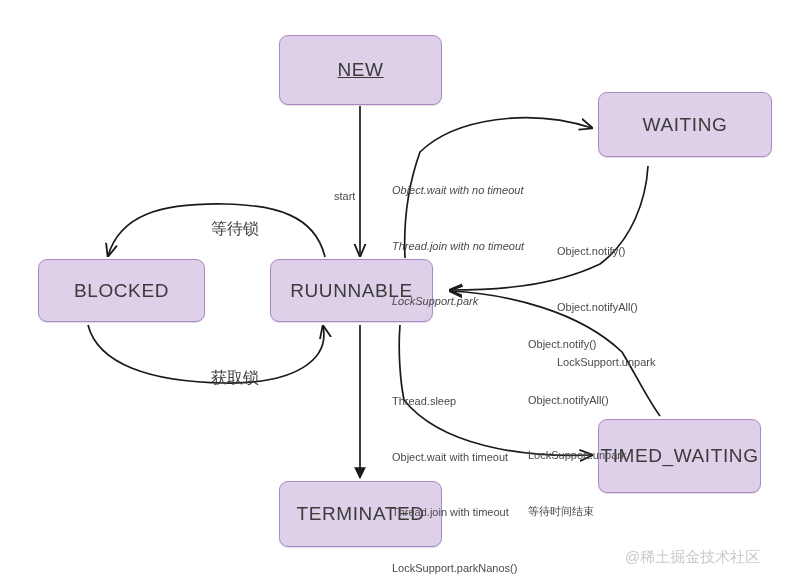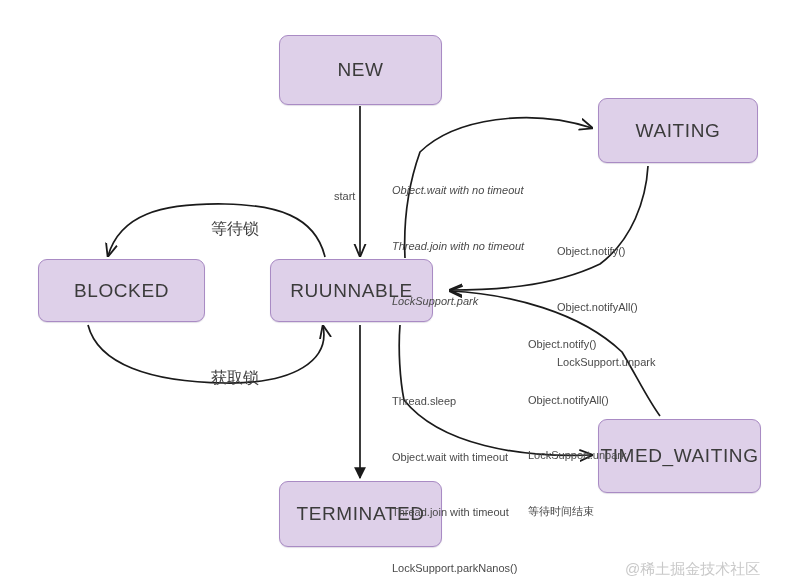--- a/index.html
+++ b/index.html
@@ -91,25 +91,25 @@
 
     <path d="M 400 325 C 398 350, 400 380, 404 400 C 440 445, 520 458, 592 455" fill="none" stroke="#1a1a1a" stroke-width="1.7" marker-end="url(#arrowOpen)"></path>
 
     <path d="M 360 325 L 360 478" fill="none" stroke="#1a1a1a" stroke-width="1.7" marker-end="url(#arrow)"></path>
 
     <path d="M 325 257 C 315 215, 275 205, 225 204 C 160 203, 120 215, 108 256" fill="none" stroke="#1a1a1a" stroke-width="1.7" marker-end="url(#arrowOpen)"></path>
 
     <path d="M 88 325 C 98 364, 150 382, 225 383 C 295 384, 330 360, 323 326" fill="none" stroke="#1a1a1a" stroke-width="1.7" marker-end="url(#arrowOpen)"></path>
   </svg>
 
-  <div class="node" style="left:279px; top:35px; width:163px; height:70px;">
+  <div class="node" style="left:279px; top:35px; width:163px; height:70px;text-decoration:underline;">
     <span>NEW</span>
   </div>
 
-  <div class="node" style="left:598px; top:98px; width:160px; height:65px;">
+  <div class="node" style="left:598px; top:92px; width:174px; height:65px;">
     <span>WAITING</span>
   </div>
 
   <div class="node" style="left:38px; top:259px; width:167px; height:63px;">
     <span>BLOCKED</span>
   </div>
 
   <div class="node" style="left:270px; top:259px; width:163px; height:63px;">
     <span>RUUNNABLE</span>
   </div>
@@ -150,15 +150,15 @@
     <div>Object.wait with timeout</div>
     <div>Thread.join with timeout</div>
     <div>LockSupport.parkNanos()</div>
     
   </div>
 
   <div class="lbl-cn" style="left:211px; top:186px;margin-top:33px;">等待锁</div>
 
   <div class="lbl-cn" style="left:211px; top:368px;">获取锁</div>
 
-  <div class="watermark" style="left:625px; top:560px;">@稀土掘金技术社区</div>
+  <div class="watermark" style="left:625px; top:548px;">@稀土掘金技术社区</div>
 
 </div>
 
 </body></html>

